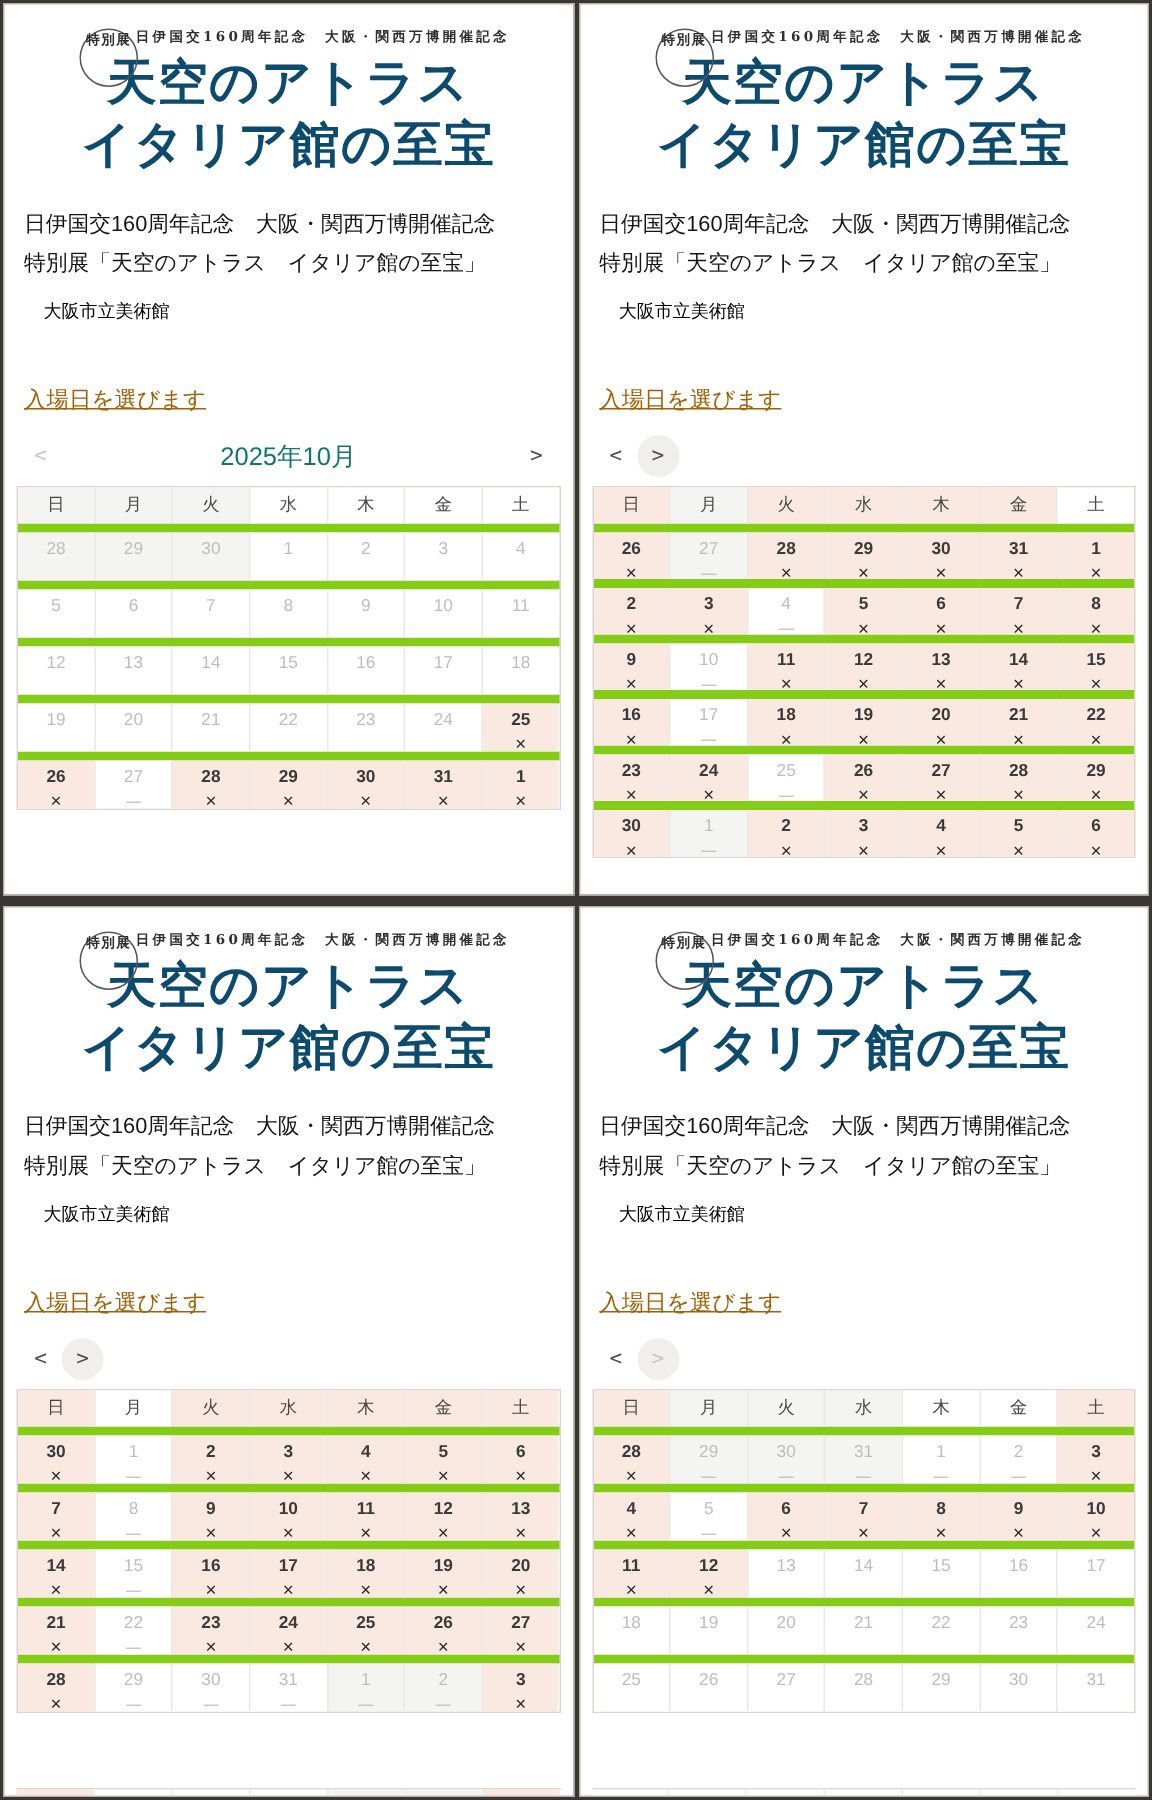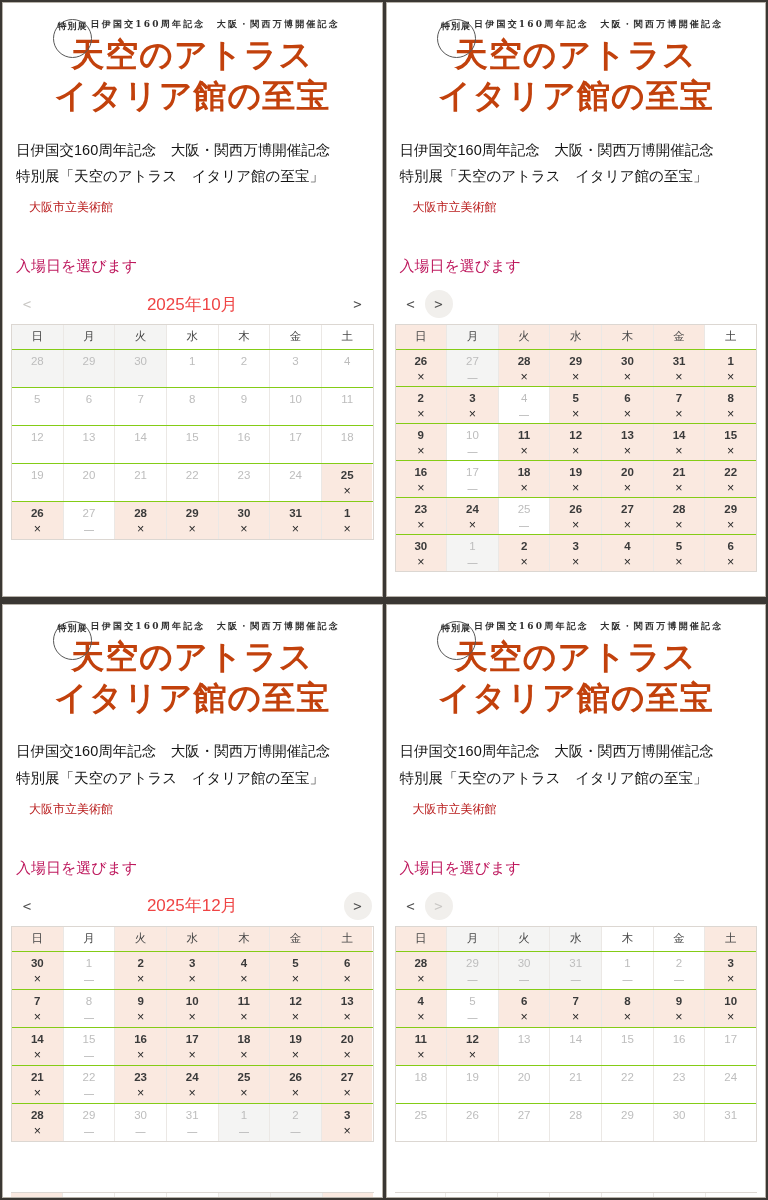--- a/index.html
+++ b/index.html
@@ -36,46 +36,46 @@
   }
   .tagline {
     font-family:"DejaVu Serif", serif;
     font-size:9px; font-weight:bold; letter-spacing:2.2px;
     color:#2f2f2f; padding-left:46px; margin-top:10px; white-space:nowrap;
   }
   .title {
     margin-top:3px;
     font-family:"DejaVu Serif", serif;
     font-size:33px; font-weight:bold; letter-spacing:1px;
-    line-height:1.25; color:#c2410c;
+    line-height:1.25; color:#0c4a6e;
   }
 
   .subtitle {
     margin:20px 8px 0 13px;
     font-size:14.5px; line-height:1.85; color:#141414;
   }
-  .venue { margin:9px 12px 0 26px; font-size:12px; color:#b91c1c; }
+  .venue { margin:9px 12px 0 26px; font-size:12px; color:#000000; }
 
   
-  .prompt { margin:41px 0 0 13px; font-size:15px; color:#be185d; }
+  .prompt { margin:41px 0 0 13px; font-size:15px; color:#a16207;text-decoration:underline; }
 
   .nav { display:flex; align-items:center; margin:13px 10px 0; height:30px; }
-  .nav-label { flex:1; text-align:center; font-size:17px; color:#ef4444; }
+  .nav-label { flex:1; text-align:center; font-size:17px; color:#0f766e; }
   .arrow {
     width:28px; height:28px; border-radius:50%;
     display:flex; align-items:center; justify-content:center;
     font-size:14px; color:#4f4f4f; cursor:pointer;
     font-family:"DejaVu Sans Mono", monospace;
   }
   .arrow-dim { color:#c9c7c4; cursor:default; }
   .arrow-circle { background:#f1efec; }
 
   .cal { margin:5px 8px 0; border:1px solid #dcd7d2; }
   .cal-row { display:flex; }
-  .cal-row + .cal-row { border-top:1px solid #84cc16; }
+  .cal-row + .cal-row { border-top:6px solid #84cc16; }
   .cal-hcell {
     flex:1; text-align:center; padding:4px 0 5px;
     font-size:11.5px; color:#474747;
   }
   .cal-hcell + .cal-hcell, .cal-cell + .cal-cell { border-left:1px solid #ebe8e5; }
   .cal-cell { flex:1; text-align:center; padding-top:3px; overflow:hidden; }
 
   .bg-pink, .c-pink { background:#fae9e0; }
   .bg-gray, .c-gray { background:#f4f4f3; }
   .bg-white, .c-white { background:#ffffff; }
@@ -483,21 +483,20 @@
       </div>
     </div>
     <div class="subtitle">
       <div>日伊国交160周年記念　大阪・関西万博開催記念</div>
       <div>特別展「天空のアトラス　イタリア館の至宝」</div>
     </div>
     <div class="venue">大阪市立美術館</div>
     <div class="prompt">入場日を選びます</div>
     <div class="nav">
       <span class="arrow">&lt;</span>
-      <span class="nav-label">2025年12月</span>
       <span class="arrow arrow-circle">&gt;</span>
     </div>
     <div class="cal">
         <div class="cal-row">
           <div class="cal-hcell bg-pink">日</div>
           <div class="cal-hcell bg-white">月</div>
           <div class="cal-hcell bg-pink">火</div>
           <div class="cal-hcell bg-pink">水</div>
           <div class="cal-hcell bg-pink">木</div>
           <div class="cal-hcell bg-pink">金</div>

